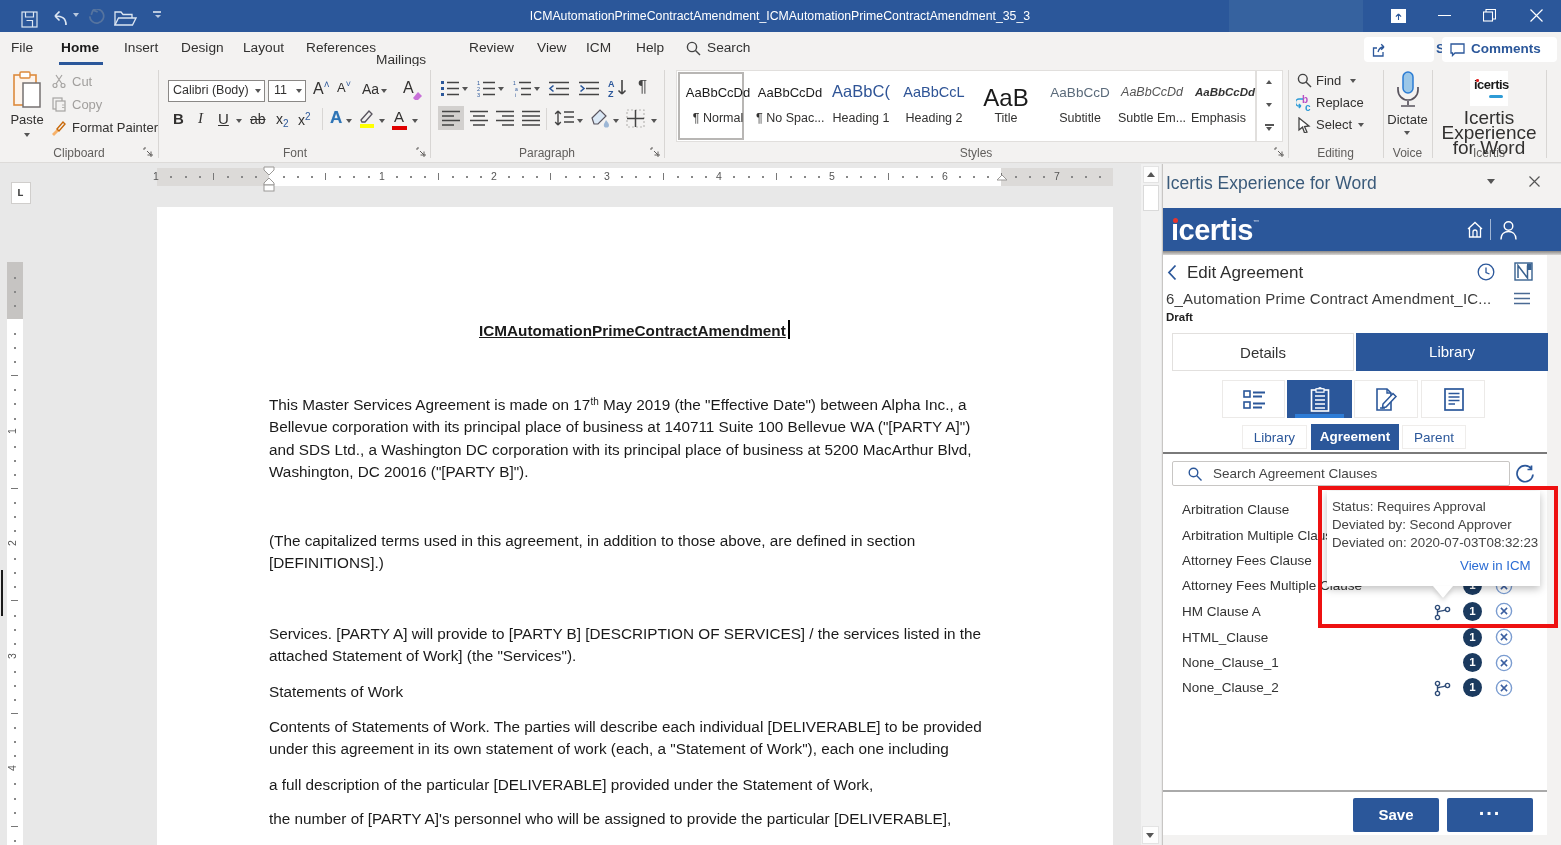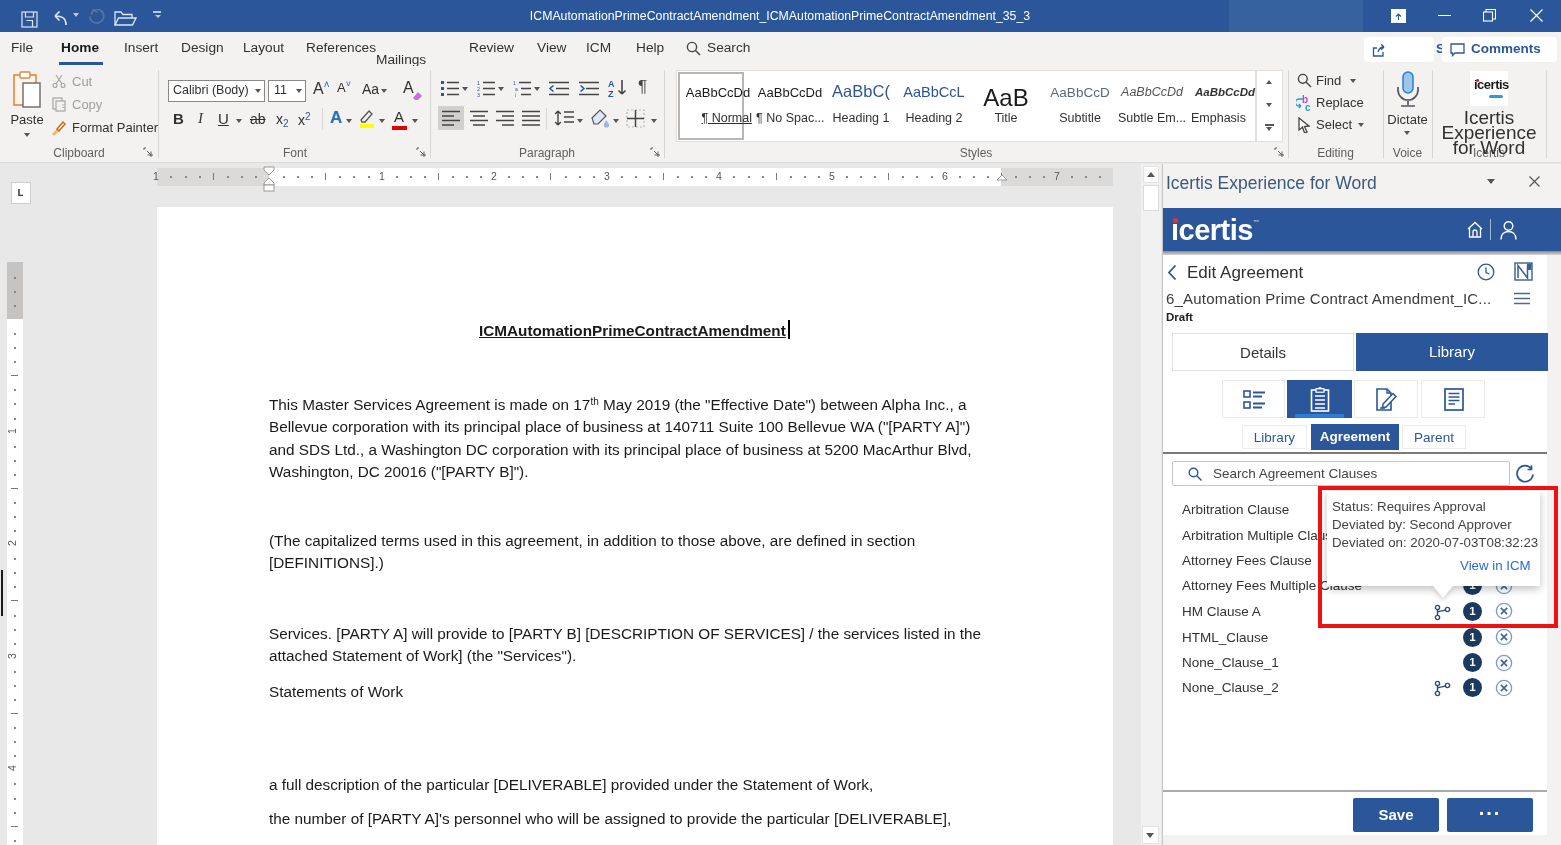--- a/index.html
+++ b/index.html
@@ -243,21 +243,21 @@
 <div class="abs" style="left:613px;top:119px;width:0;height:0;border-left:3.5px solid transparent;border-right:3.5px solid transparent;border-top:4px solid #555;"></div>
 <svg class="abs" style="left:626px;top:109px" width="19" height="19" viewBox="0 0 19 19">
   <rect x="1" y="1" width="17" height="17" fill="none" stroke="#b9b7b5" stroke-width="1.2" stroke-dasharray="2 2"></rect>
   <path d="M9.5 1 V18 M1 9.5 H18" stroke="#444" stroke-width="1.5"></path>
 </svg>
 <div class="abs" style="left:651px;top:119px;width:0;height:0;border-left:3.5px solid transparent;border-right:3.5px solid transparent;border-top:4px solid #555;"></div>
 
 <div class="abs" style="left:676px;top:70px;width:580px;height:72px;background:#fff;border:1px solid #e1dfdd;"></div>
 <div class="abs" style="left:678px;top:72px;width:66px;height:68px;border:2px solid #b8b6b4;background:#fff;"></div>
 <div class="abs" style="left:684px;top:85px;width:68px;text-align:center;font-size:13px;color:#1a1a1a;font-style:normal;font-weight:normal;white-space:nowrap;overflow:visible;">AaBbCcDd</div>
-<div class="abs" style="left:684px;top:111px;width:68px;text-align:right;font-size:12.5px;color:#323130;white-space:nowrap;text-decoration:underline;">¶ Normal</div>
+<div class="abs" style="left:684px;top:111px;width:68px;text-align:center;font-size:12.5px;color:#323130;white-space:nowrap;">¶ Normal</div>
 <div class="abs" style="left:756px;top:85px;width:68px;text-align:center;font-size:13px;color:#1a1a1a;font-style:normal;font-weight:normal;white-space:nowrap;overflow:visible;">AaBbCcDd</div>
 <div class="abs" style="left:756px;top:111px;width:68px;text-align:center;font-size:12.5px;color:#323130;white-space:nowrap;">¶ No Spac...</div>
 <div class="abs" style="left:827px;top:82px;width:68px;text-align:center;font-size:16.5px;color:#2f5496;font-style:normal;font-weight:normal;white-space:nowrap;overflow:visible;">AaBbC(</div>
 <div class="abs" style="left:827px;top:111px;width:68px;text-align:center;font-size:12.5px;color:#323130;white-space:nowrap;">Heading 1</div>
 <div class="abs" style="left:900px;top:84px;width:68px;text-align:center;font-size:14.5px;color:#2f5496;font-style:normal;font-weight:normal;white-space:nowrap;overflow:visible;">AaBbCcL</div>
 <div class="abs" style="left:900px;top:111px;width:68px;text-align:center;font-size:12.5px;color:#323130;white-space:nowrap;">Heading 2</div>
 <div class="abs" style="left:972px;top:84px;width:68px;text-align:center;font-size:24px;color:#1a1a1a;font-style:normal;font-weight:normal;white-space:nowrap;overflow:visible;">AaB</div>
 <div class="abs" style="left:972px;top:111px;width:68px;text-align:center;font-size:12.5px;color:#323130;white-space:nowrap;">Title</div>
 <div class="abs" style="left:1046px;top:85px;width:68px;text-align:center;font-size:13.5px;color:#5a6a7a;font-style:normal;font-weight:normal;white-space:nowrap;overflow:visible;">AaBbCcD</div>
 <div class="abs" style="left:1046px;top:111px;width:68px;text-align:center;font-size:12.5px;color:#323130;white-space:nowrap;">Subtitle</div>
@@ -433,20 +433,21 @@
 
 <div class="abs" style="left:1px;top:570px;width:2px;height:46px;background:#1a1a1a;"></div>
 
 <div class="abs" style="left:157px;top:207px;width:956px;height:638px;background:#fff;"></div>
 <div class="abs" style="left:479px;top:322px;width:320px;font-size:15.3px;font-weight:bold;text-decoration:underline;color:#1a1a1a;white-space:nowrap;">ICMAutomationPrimeContractAmendment</div>
 <div class="abs" style="left:788px;top:320px;width:1.5px;height:19px;background:#000;"></div>
 <div class="abs" style="left:269px;top:391px;width:725px;font-size:15.3px;line-height:22.3px;color:#1a1a1a;">This Master Services Agreement is made on 17<span style="font-size:10px;vertical-align:5px;">th</span> May 2019 (the "Effective Date") between Alpha Inc., a Bellevue corporation with its principal place of business at 140711 Suite 100 Bellevue WA ("[PARTY A]") and SDS Ltd., a Washington DC corporation with its principal place of business at 5200 MacArthur Blvd, Washington, DC 20016 ("[PARTY B]").</div>
 <div class="abs" style="left:269px;top:530px;width:725px;font-size:15.3px;line-height:22.3px;color:#1a1a1a;">(The capitalized terms used in this agreement, in addition to those above, are defined in section [DEFINITIONS].)</div>
 <div class="abs" style="left:269px;top:623px;width:725px;font-size:15.3px;line-height:22.3px;color:#1a1a1a;">Services. [PARTY A] will provide to [PARTY B] [DESCRIPTION OF SERVICES] / the services listed in the attached Statement of Work] (the "Services").</div>
 <div class="abs" style="left:269px;top:681px;width:725px;font-size:15.3px;line-height:22.3px;color:#1a1a1a;">Statements of Work</div>
+<div class="abs" style="left:269px;top:716px;width:730px;font-size:15.3px;line-height:22.3px;color:#1a1a1a;">Contents of Statements of Work. The parties will describe each individual [DELIVERABLE] to be provided under this agreement in its own statement of work (each, a "Statement of Work"), each one including</div>
 <div class="abs" style="left:269px;top:774px;width:730px;font-size:15.3px;line-height:22.3px;color:#1a1a1a;">a full description of the particular [DELIVERABLE] provided under the Statement of Work,</div>
 <div class="abs" style="left:269px;top:808px;width:730px;font-size:15.3px;line-height:22.3px;color:#1a1a1a;">the number of [PARTY A]'s personnel who will be assigned to provide the particular [DELIVERABLE],</div>
 
 <div class="abs" style="left:1141px;top:164px;width:20px;height:681px;background:#f1f1f1;"></div>
 <div class="abs" style="left:1143px;top:166px;width:16px;height:17px;background:#fdfdfd;border:1px solid #e3e3e3;"></div>
 <div class="abs" style="left:1147px;top:172px;width:0;height:0;border-left:4px solid transparent;border-right:4px solid transparent;border-bottom:5px solid #555;"></div>
 <div class="abs" style="left:1143px;top:185px;width:16px;height:26px;background:#fff;border:1px solid #dadada;"></div>
 <div class="abs" style="left:1142px;top:826px;width:17px;height:18px;background:#fdfdfd;border:1px solid #e3e3e3;"></div>
 <div class="abs" style="left:1146px;top:833px;width:0;height:0;border-left:4px solid transparent;border-right:4px solid transparent;border-top:5px solid #555;"></div>
 

